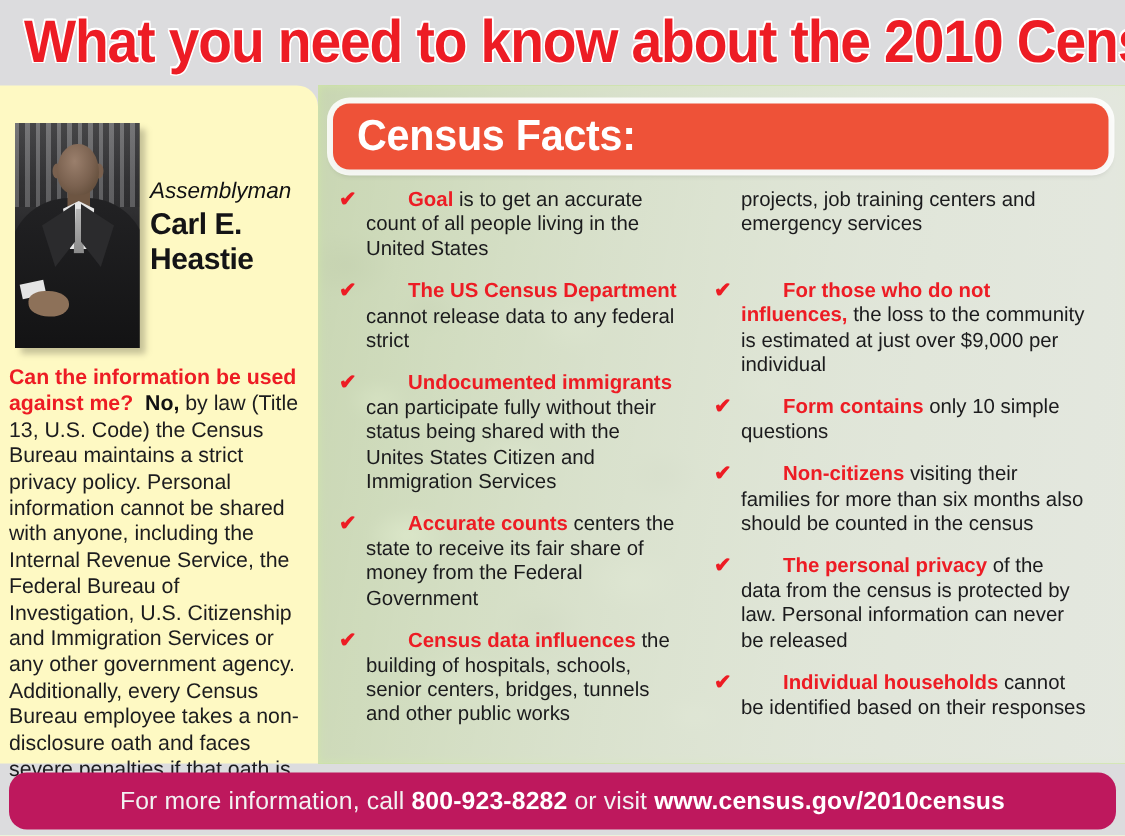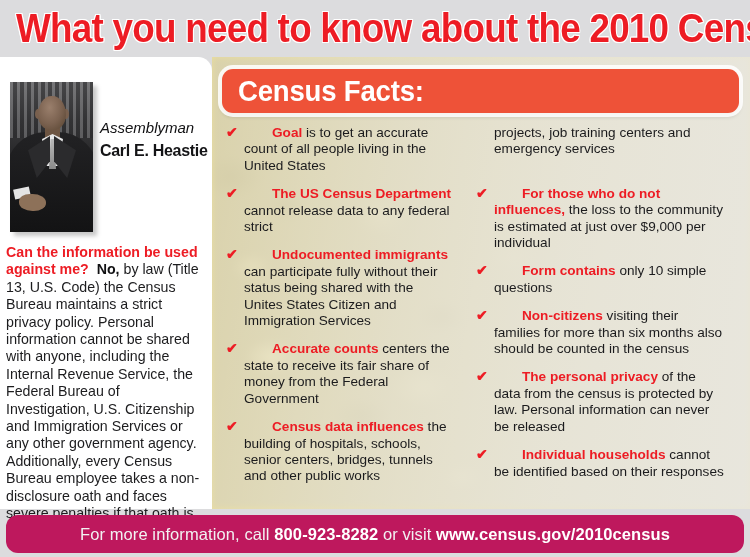--- a/index.html
+++ b/index.html
@@ -52,21 +52,21 @@
       -1px -1px 0 #ffffff;
   }
 
   
   #left-panel {
     position: absolute;
     left: 0;
     top: 57px;
     width: 212px;
     height: 452px;
-    background: #ffffff;
+    background: #fef9c3;
     border-top-right-radius: 14px;
   }
 
   #portrait-wrap {
     position: absolute;
     left: 10px;
     top: 25px;
     width: 83px;
     height: 150px;
   }
@@ -165,21 +165,21 @@
     text-align: left;
   }
   #assemblyman-label {
     font-size: 15px;
     font-style: italic;
     color: #111113;
     line-height: 18px;
     margin-bottom: 2px;
   }
   #official-name {
-    font-size: 16px;
+    font-size: 20px;
     font-weight: bold;
     color: #141416;
     line-height: 23px;
     letter-spacing: -0.3px;
   }
 
   #sidebar-body {
     position: absolute;
     left: 6px;
     top: 187px;
@@ -200,21 +200,21 @@
   }
 
   
   #main {
     position: absolute;
     left: 212px;
     top: 57px;
     width: 538px;
     height: 452px;
     overflow: hidden;
-    background: #fde047;
+    background: #bef264;
   }
   
   #crowd-bg {
     position: absolute;
     left: 0; top: 0;
     width: 538px; height: 452px;
     opacity: 0.42;
     background:
       radial-gradient(ellipse 40px 26px at 60px 300px, rgba(255,255,255,.85), transparent 70%),
       radial-gradient(ellipse 34px 22px at 130px 250px, rgba(255,255,255,.6), transparent 70%),

